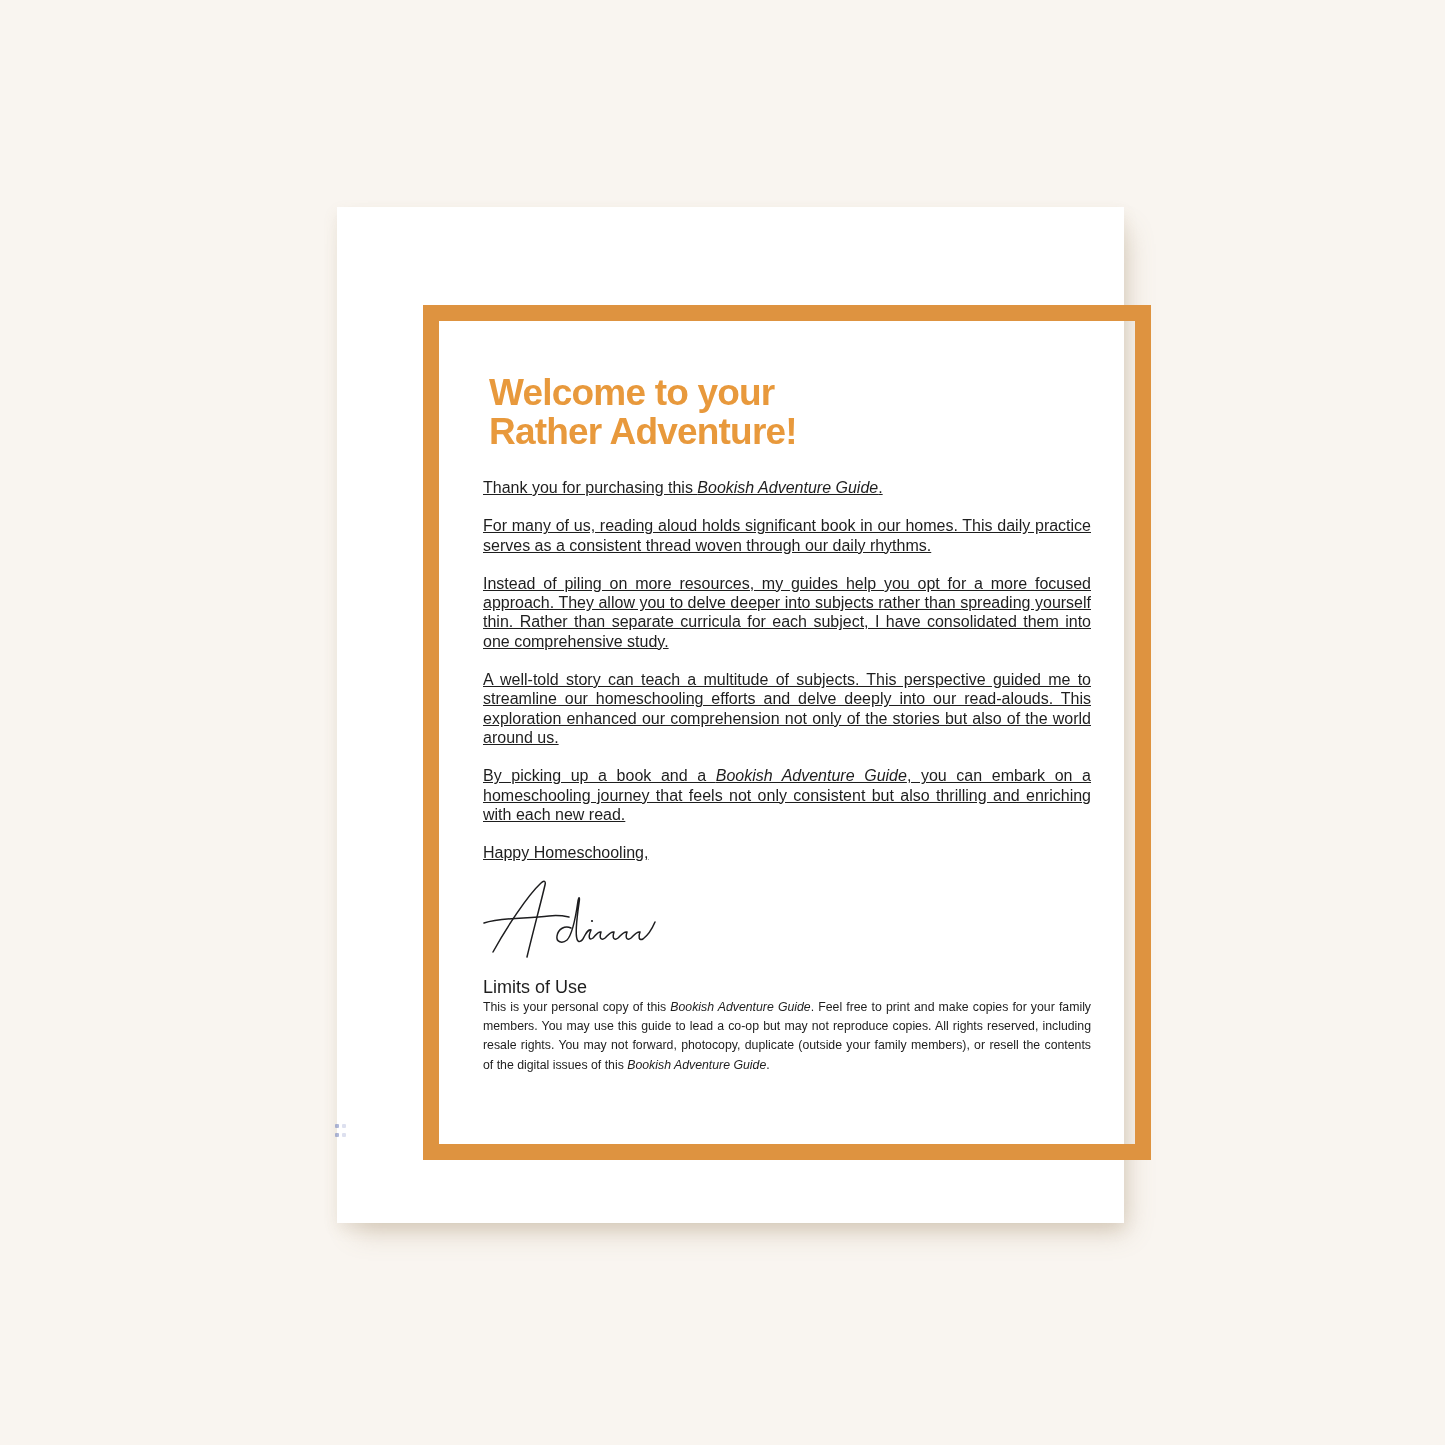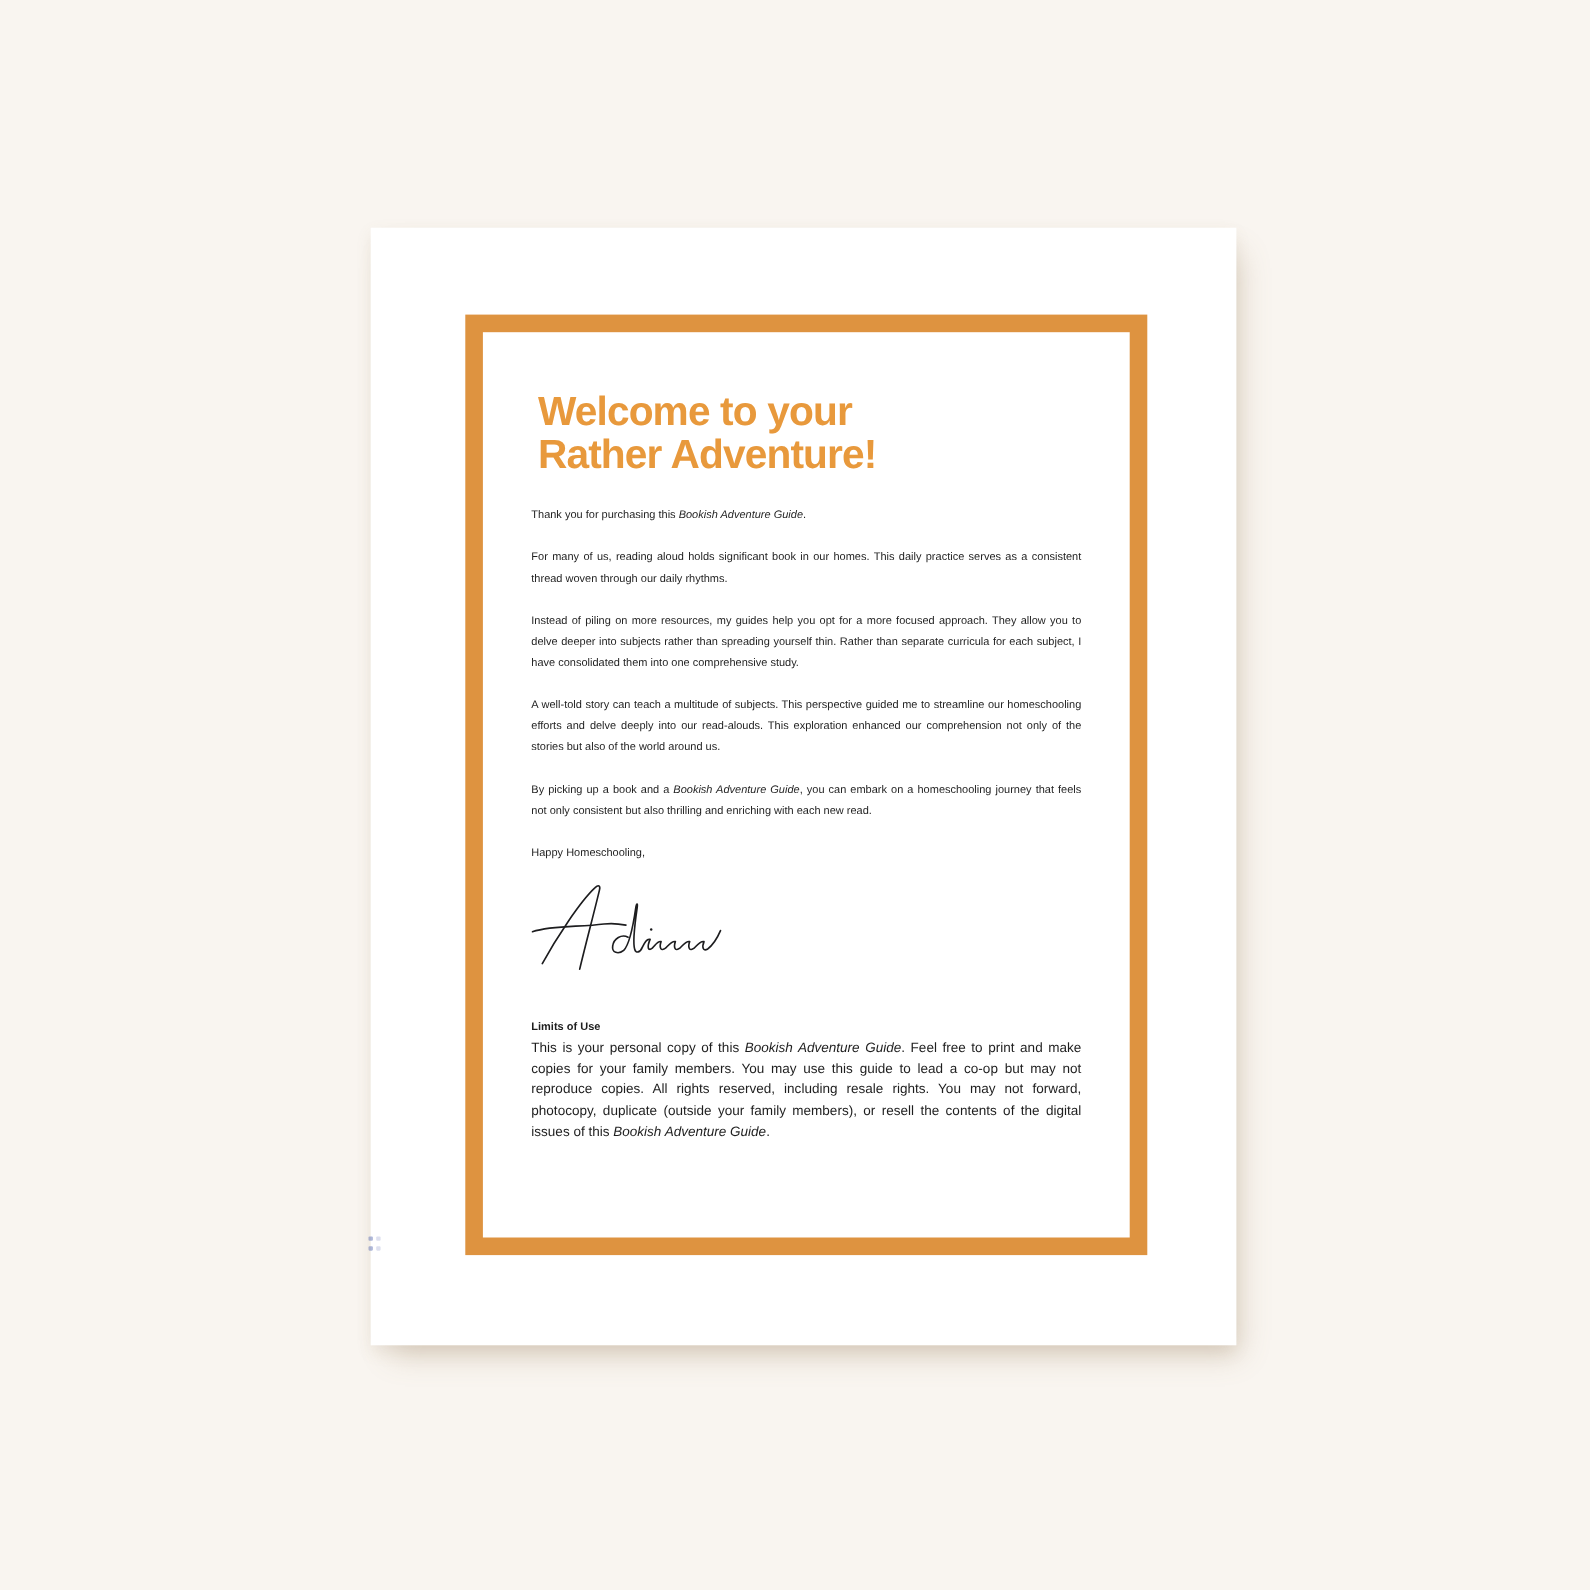--- a/index.html
+++ b/index.html
@@ -25,54 +25,55 @@
     top: 207px;
     width: 787px;
     height: 1016px;
     background: var(--paper);
     box-shadow: 10px 16px 26px -8px rgba(150, 122, 85, 0.30),
                 0 6px 14px rgba(150, 122, 85, 0.12);
   }
   .frame {
     position: absolute;
     left: 86px;
-    top: 79px;
-    width: 620px;
+    top: 98px;
+    width: 728px;
     height: 855px;
     border: 16px solid var(--accent);
     padding: 52px 44px 0 44px;
   }
   .title {
     margin: 0 0 27px 0;
     padding-left: 6px;
     font-size: 37px;
     line-height: 39px;
     font-weight: 700;
     letter-spacing: -0.8px;
     color: var(--title-orange);
   }
   p.body, p.closing {
     margin: 0 0 19px 0;
-    font-size: 10px;
+    font-size: 16px;
     line-height: 19.3px;
     color: var(--ink);
+    text-decoration: underline;
   }
   p.body { text-align: justify; }
   p.body em, p.limits em { font-style: italic; }
   p.closing { margin-bottom: 16px; }
   .signature {
     margin-top: 12px;
     width: 180px;
     height: 84px;
   }
   .limits-heading {
-    margin: 38px 0 0 0;
-    font-size: 10px;
+    margin: 16px 0 0 0;
+    font-size: 18px;
     line-height: 19.3px;
-    font-weight: 700;
+    font-weight: 400;
     color: var(--ink);
   }
   p.limits {
     margin: 0;
     font-size: 12.3px;
     line-height: 19.3px;
     color: var(--ink);
     text-align: justify;
   }
   .edge-marks {

